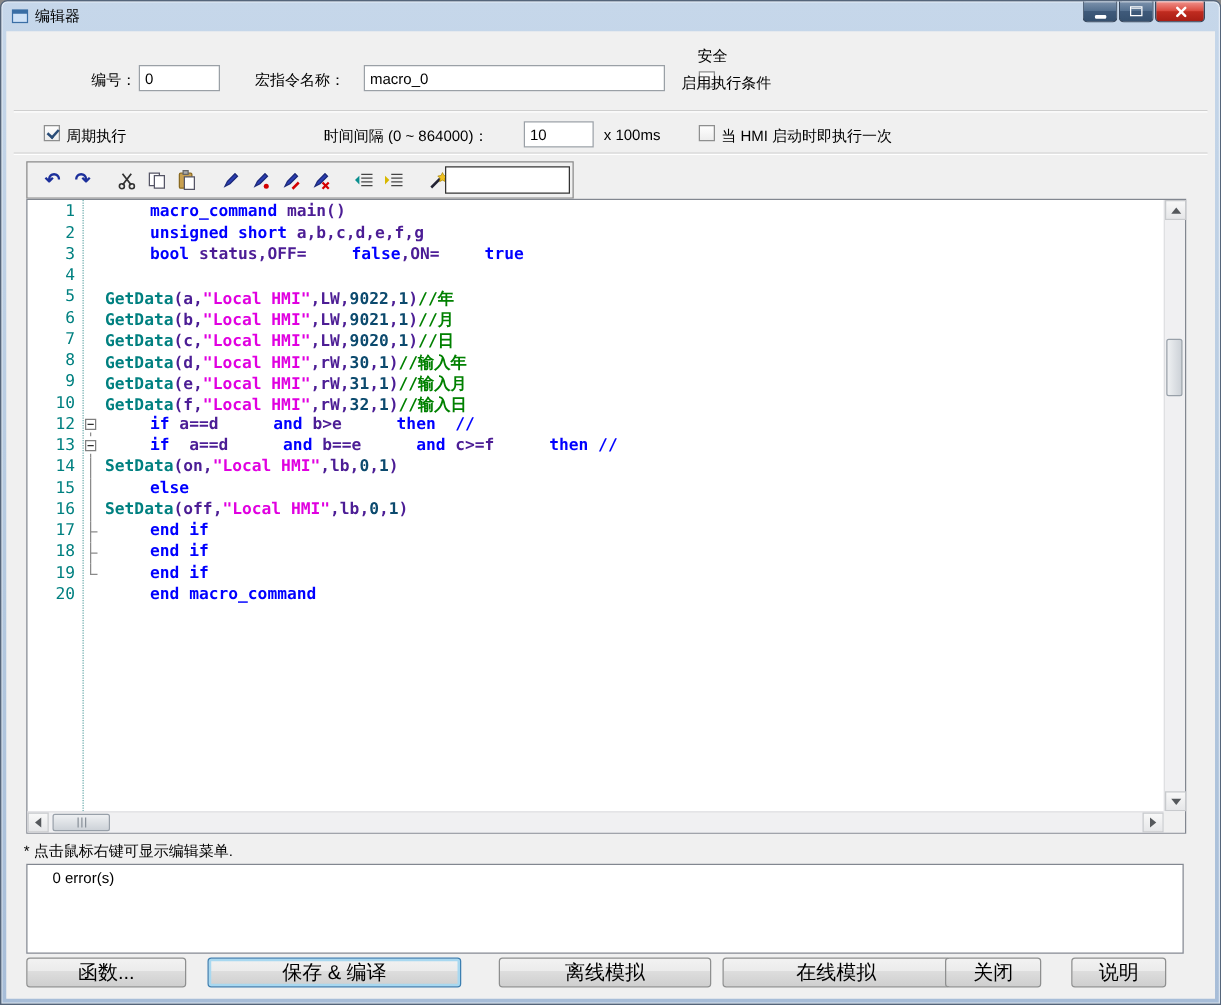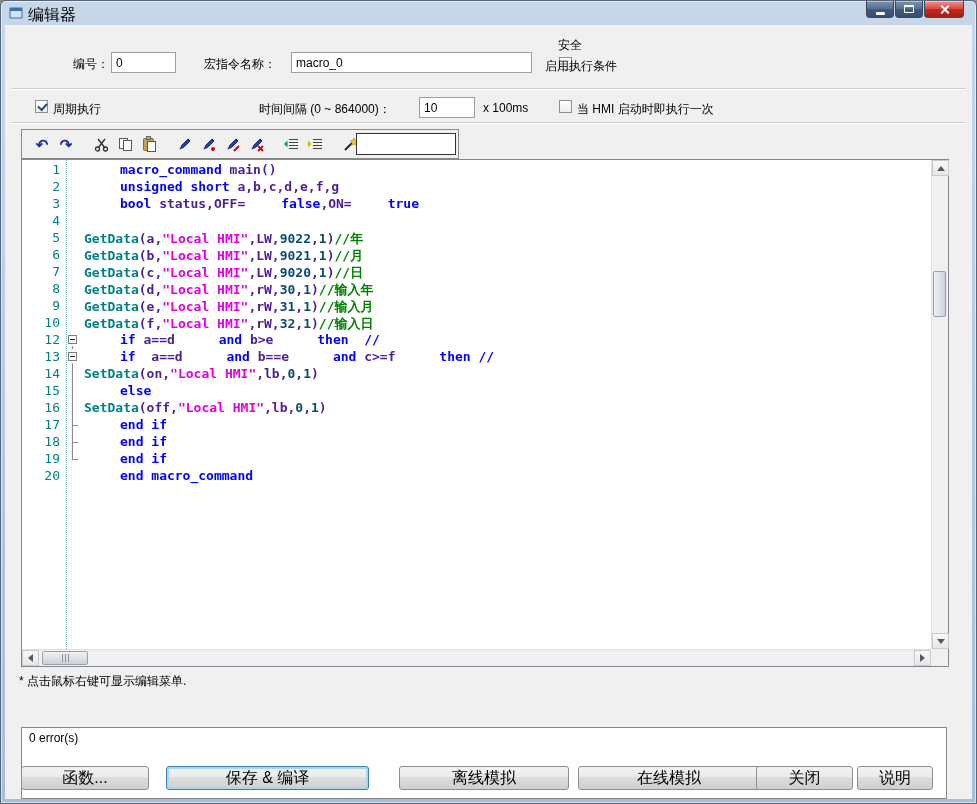--- a/index.html
+++ b/index.html
@@ -7,21 +7,21 @@
   .window{
     position:relative;width:977px;height:804px;
     background:linear-gradient(180deg,#c6d7ea 0%,#b3c8df 60%,#a7bdd8 100%);
     border:1px solid #55657a;border-radius:6px 6px 0 0;
     box-shadow:inset 0 0 0 1px rgba(255,255,255,.55);
     font-family:"Liberation Sans",sans-serif;
   }
   
   .titlebar{position:absolute;left:0;top:0;right:0;height:24px;}
   .wicon{position:absolute;left:8px;top:5px;width:14px;height:14px;}
-  .wtitle{position:absolute;left:27px;top:4px;font-size:16px;color:#000;}
+  .wtitle{position:absolute;left:27px;top:4px;font-size:12px;color:#000;}
   .wbtns{position:absolute;right:12px;top:0;display:flex;}
   .wbtn{height:17px;border:1px solid #37475c;border-top:none;border-radius:0 0 4px 4px;
         display:flex;align-items:center;justify-content:center;margin-left:1px;
         box-shadow:inset 0 1px 0 rgba(255,255,255,.45);}
   .wbtn.min,.wbtn.max{width:28px;background:linear-gradient(180deg,#7d93ad 0%,#54708f 50%,#3f5a7a 51%,#35506e 100%);}
   .wbtn.close{width:40px;background:linear-gradient(180deg,#f0948e 0%,#da4a3e 48%,#c02c20 52%,#a81d14 100%);}
   .g-min{width:9px;height:3px;background:#fff;margin-top:8px;border-radius:1px;}
   .g-max{width:10px;height:8px;border:1px solid #fff;box-shadow:inset 0 1px 0 #fff;}
   .g-close{position:relative;width:11px;height:11px;}
   .g-close::before,.g-close::after{content:"";position:absolute;left:5px;top:0;width:2px;height:11px;background:#fff;border-radius:1px;}
@@ -70,21 +70,21 @@
           background:linear-gradient(90deg,#eef0f2,#cdd2d8);}
   .hthumb{position:absolute;top:1px;bottom:1px;left:3px;width:46px;border:1px solid #98a0a9;border-radius:2px;
           background:linear-gradient(180deg,#eef0f2,#cdd2d8);display:flex;align-items:center;justify-content:center;gap:2px;}
   .hthumb i{width:1px;height:8px;background:#8a929b;}
   .tri-up{width:0;height:0;border-left:4px solid transparent;border-right:4px solid transparent;border-bottom:5px solid #55585c;}
   .tri-down{width:0;height:0;border-left:4px solid transparent;border-right:4px solid transparent;border-top:5px solid #55585c;}
   .tri-left{width:0;height:0;border-top:4px solid transparent;border-bottom:4px solid transparent;border-right:5px solid #55585c;}
   .tri-right{width:0;height:0;border-top:4px solid transparent;border-bottom:4px solid transparent;border-left:5px solid #55585c;}
   
   .hint{position:absolute;left:14px;top:648px;font-size:12px;}
-  .output{position:absolute;left:16px;top:666px;width:926px;height:72px;border:1px solid #828790;background:#fff;padding:3px 7px;font-size:12px;margin-top:36px;}
+  .output{position:absolute;left:16px;top:666px;width:926px;height:72px;border:1px solid #828790;background:#fff;padding:3px 20px;font-size:12px;}
   .btn{position:absolute;top:741px;height:24px;border:1px solid #8e8f8f;border-radius:3px;color:#000;
        background:linear-gradient(180deg,#f2f2f2 0%,#ebebeb 45%,#dddddd 46%,#cfcfcf 100%);
        display:flex;align-items:center;justify-content:center;font-size:16px;cursor:default;}
   .btn.default{border:1px solid #3c7fb1;box-shadow:inset 0 0 0 2px #a8d8f0;}
 </style>
 </head>
 <body>
 
 <div class="window">
 
@@ -273,17 +273,17 @@
 
     <div class="hint">* 点击鼠标右键可显示编辑菜单.</div>
     <div class="output">
       <span>0 error(s)</span>
     </div>
 
     <div class="btn" style="left:16px;width:128px">函数...</div>
     <div class="btn default" style="left:161px;width:203px">保存 &amp; 编译</div>
     <div class="btn" style="left:394px;width:170px">离线模拟</div>
     <div class="btn" style="left:573px;width:182px">在线模拟</div>
-    <div class="btn" style="left:751px;width:97px">关闭</div>
+    <div class="btn" style="left:751px;width:77px">关闭</div>
     <div class="btn" style="left:852px;width:76px">说明</div>
 
   </div>
 </div>
 
 </body></html>

